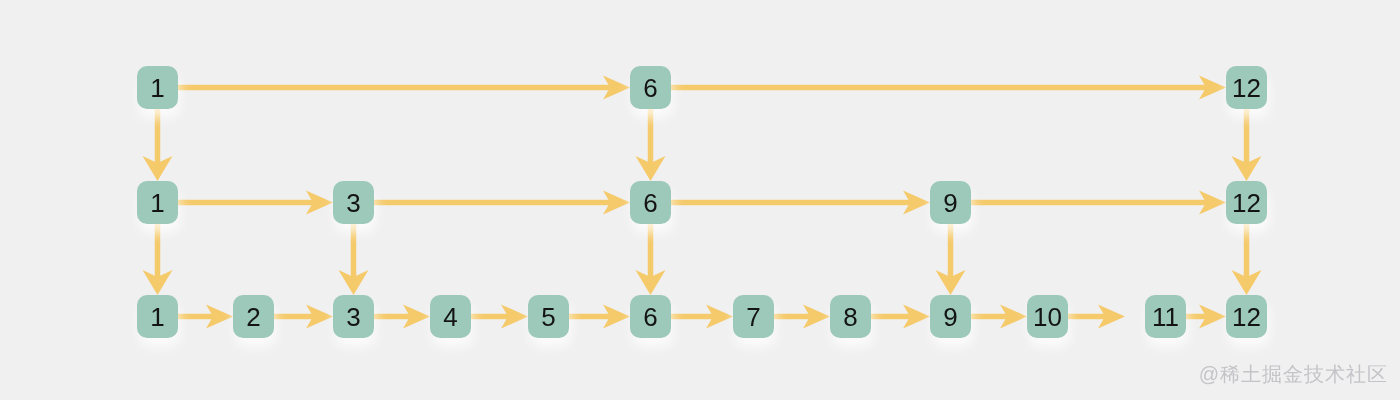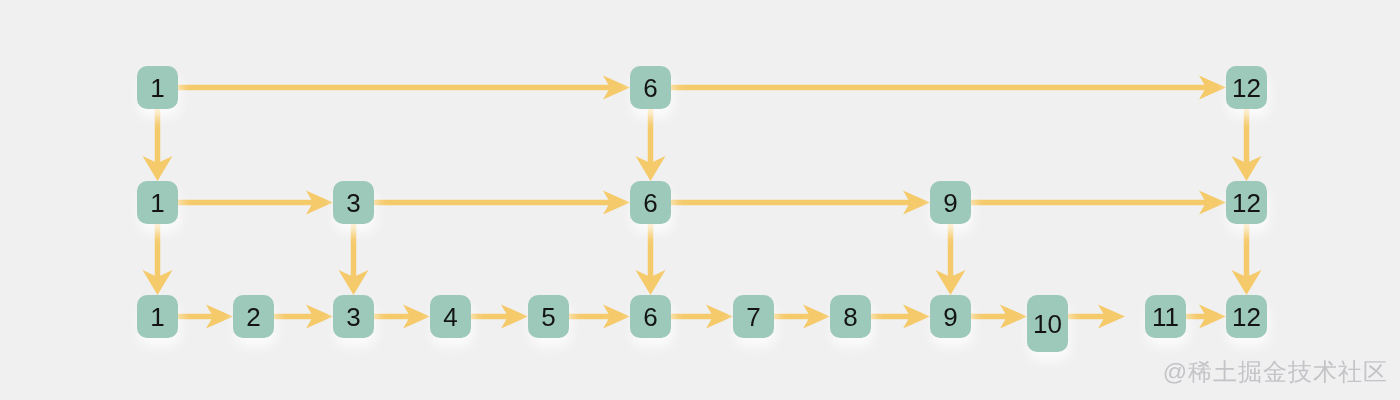--- a/index.html
+++ b/index.html
@@ -30,21 +30,21 @@
     align-items: center;
     justify-content: center;
     font-size: 26px;
     line-height: 1;
     box-shadow: 2px 9px 12px rgba(255,255,255,0.75);
   }
   .watermark {
     position: absolute;
     right: 12px;
     bottom: 12px;
-    font-size: 24px;
+    font-size: 20px;
     letter-spacing: 1px;
     color: var(--watermark-color);
     user-select: none;
   }
 </style>
 </head>
 <body style="background: rgb(240, 240, 241);">
 
 <div class="canvas" id="canvas" style="background: rgb(240, 240, 241);">
   <svg id="arrows" width="1400" height="400">
@@ -110,18 +110,18 @@
       <div class="node" style="left: 1226px; top: 181px; width: 41px; height: 43px; border-radius: 10px; font-size: 26px;">12</div>
       <div class="node" style="left: 137px; top: 295px; width: 41px; height: 43px; border-radius: 10px; font-size: 26px;">1</div>
       <div class="node" style="left: 233px; top: 295px; width: 41px; height: 43px; border-radius: 10px; font-size: 26px;">2</div>
       <div class="node" style="left: 333px; top: 295px; width: 41px; height: 43px; border-radius: 10px; font-size: 26px;">3</div>
       <div class="node" style="left: 430px; top: 295px; width: 41px; height: 43px; border-radius: 10px; font-size: 26px;">4</div>
       <div class="node" style="left: 528px; top: 295px; width: 41px; height: 43px; border-radius: 10px; font-size: 26px;">5</div>
       <div class="node" style="left: 630px; top: 295px; width: 41px; height: 43px; border-radius: 10px; font-size: 26px;">6</div>
       <div class="node" style="left: 733px; top: 295px; width: 41px; height: 43px; border-radius: 10px; font-size: 26px;">7</div>
       <div class="node" style="left: 830px; top: 295px; width: 41px; height: 43px; border-radius: 10px; font-size: 26px;">8</div>
       <div class="node" style="left: 930px; top: 295px; width: 41px; height: 43px; border-radius: 10px; font-size: 26px;">9</div>
-      <div class="node" style="left: 1027px; top: 295px; width: 41px; height: 57px; border-radius: 10px; font-size: 26px;">10</div>
+      <div class="node" style="left: 1027px; top: 295px; width: 41px; height: 43px; border-radius: 10px; font-size: 26px;">10</div>
       <div class="node" style="left: 1125px; top: 295px; width: 41px; height: 43px; border-radius: 10px; font-size: 26px; margin-left: 20px;">11</div>
       <div class="node" style="left: 1226px; top: 295px; width: 41px; height: 43px; border-radius: 10px; font-size: 26px;">12</div>
     </div>
   <div class="watermark">@稀土掘金技术社区</div>
 </div>
 
 </body></html>

